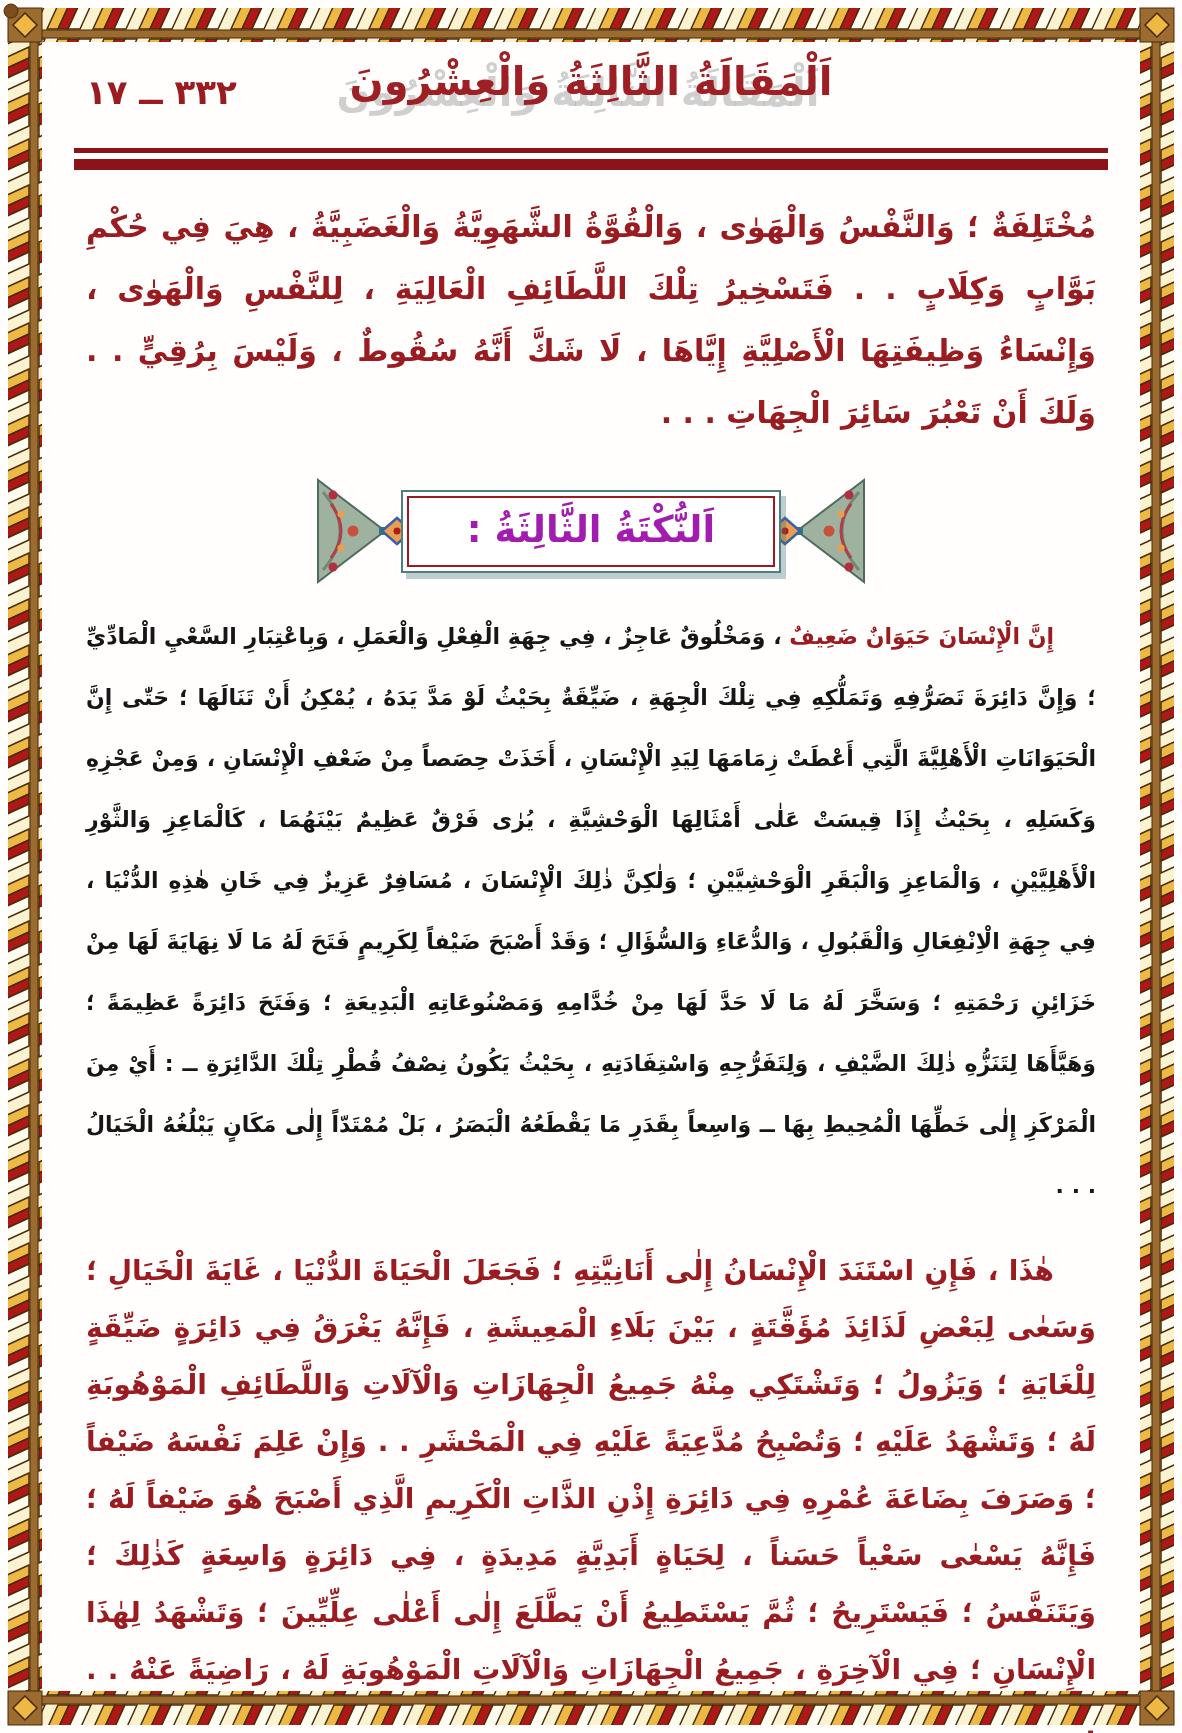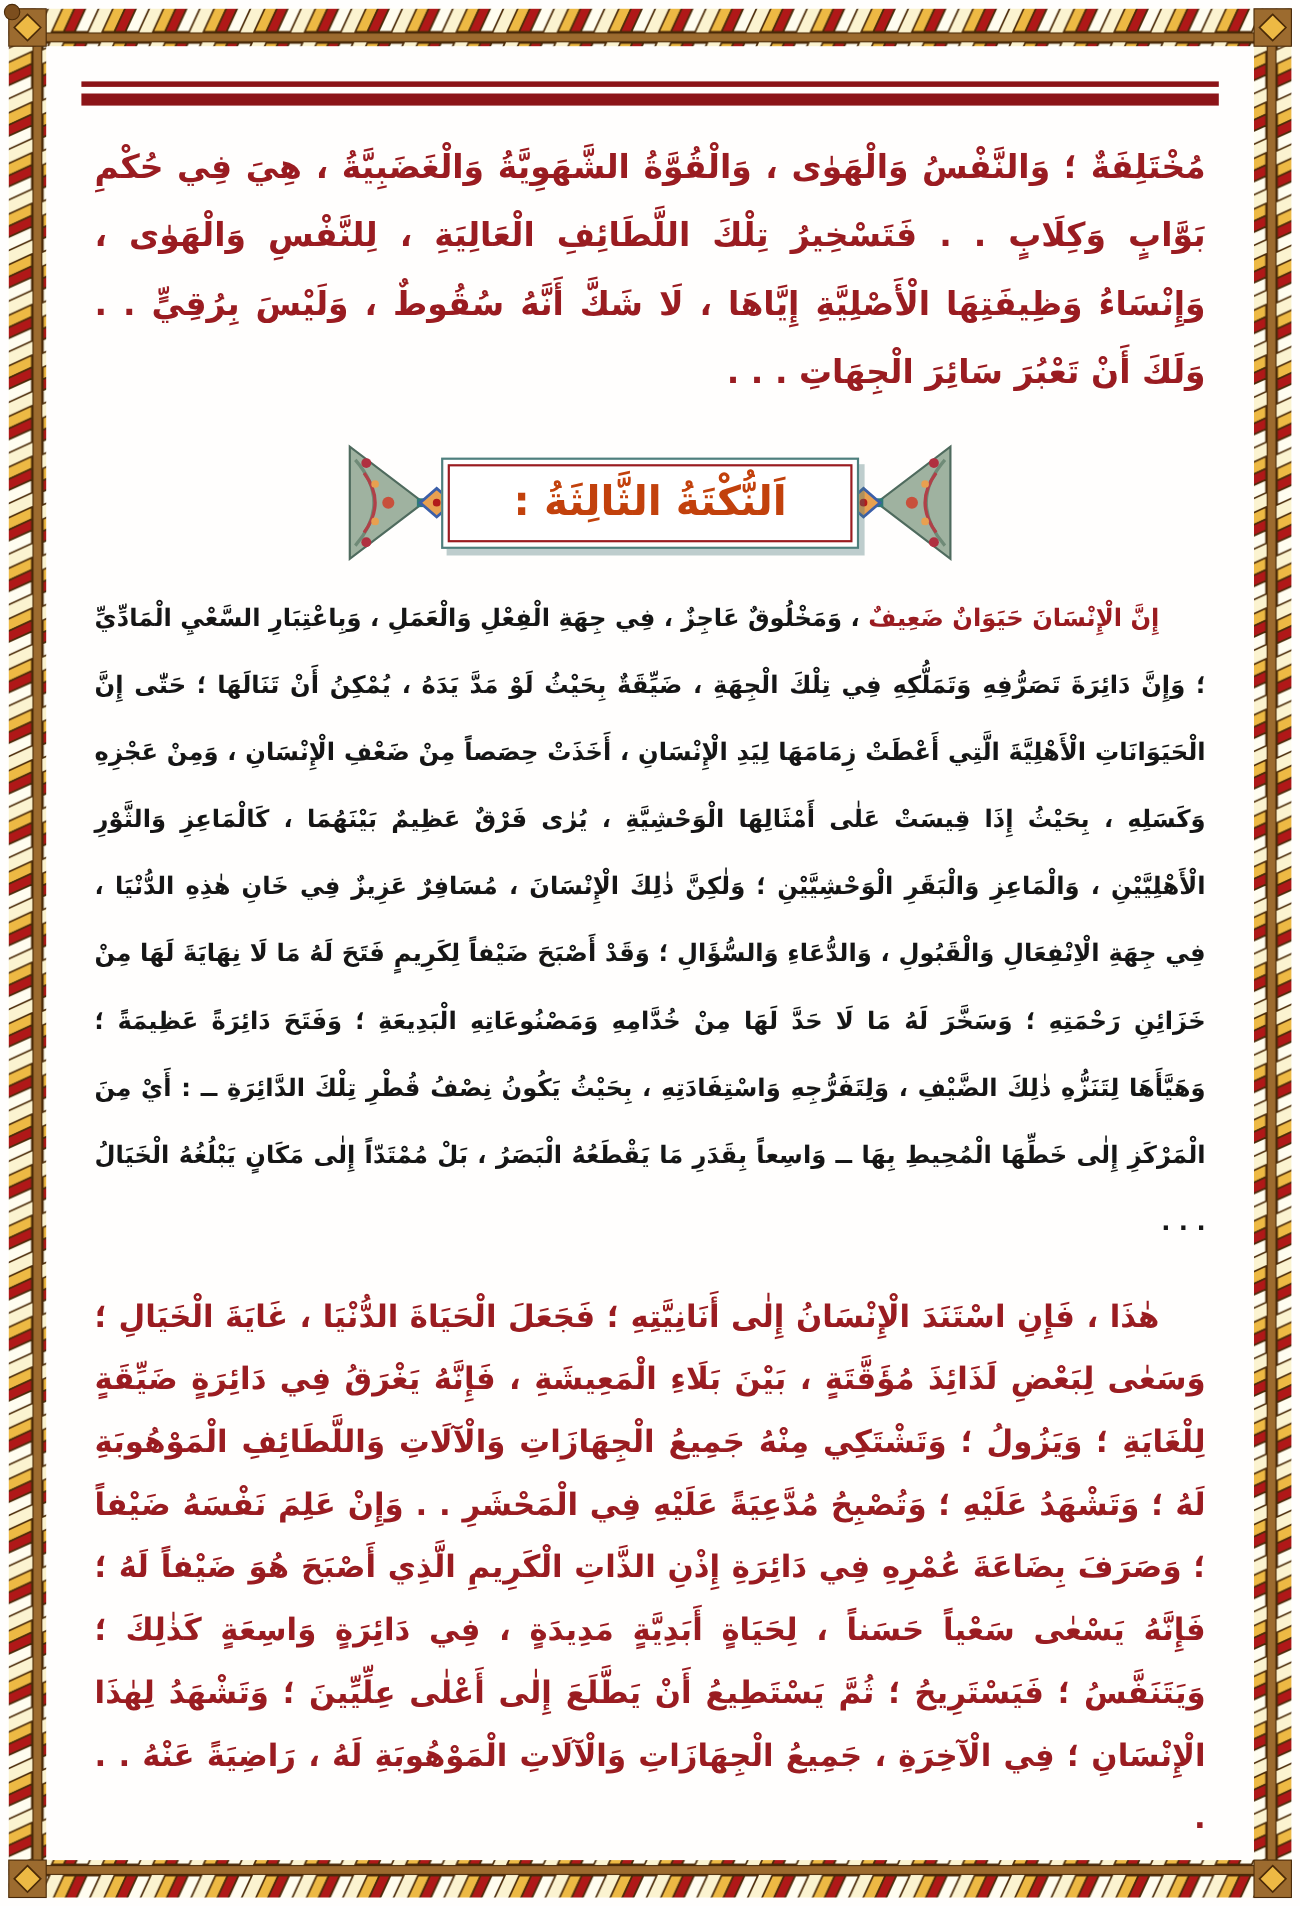--- a/index.html
+++ b/index.html
@@ -93,21 +93,21 @@
     box-shadow: 5px 6px 0 rgba(70,115,115,0.35);
     z-index: 3;
   }
   .nukta-box-inner {
     border: 2px solid #9a1c21;
     background: #ffffff;
     padding: 10px 58px 14px 58px;
   }
   .nukta-title {
     font-size: 37px; font-weight: bold;
-    color: #c2410c;
+    color: #a21caf;
     white-space: nowrap;
   }
 </style>
 </head>
 <body>
 
 <div class="page">
 
   <svg class="border-svg" viewBox="0 0 1182 1733" xmlns="http://www.w3.org/2000/svg">
     <defs>
@@ -154,20 +154,24 @@
         <rect x="1140" y="1691" width="34" height="34" fill="#9c6b2f" stroke="#4a2a08"></rect>
         <polygon points="1157,1696 1169,1708 1157,1720 1145,1708" fill="#edb944" stroke="#4a2a08" stroke-width="1.5"></polygon>
       </g>
     </g>
 
     <circle cx="11" cy="11" r="7" fill="#7c4e1e" stroke="#4a2a08"></circle>
   </svg>
 
   <div class="content">
 
+    <div class="header">
+      <div class="page-number">٣٣٢ ــ ١٧</div>
+      <h1 class="doc-title">اَلْمَقَالَةُ الثَّالِثَةُ وَالْعِشْرُونَ</h1>
+    </div>
     <div class="header-rule">
       <div class="thin"></div>
       <div class="gap"></div>
       <div class="thick"></div>
     </div>
 
     <p class="para intro-para">مُخْتَلِفَةٌ ؛ وَالنَّفْسُ وَالْهَوٰى ، وَالْقُوَّةُ الشَّهَوِيَّةُ وَالْغَضَبِيَّةُ ، هِيَ فِي حُكْمِ بَوَّابٍ وَكِلَابٍ . . فَتَسْخِيرُ تِلْكَ اللَّطَائِفِ الْعَالِيَةِ ، لِلنَّفْسِ وَالْهَوٰى ، وَإِنْسَاءُ وَظِيفَتِهَا الْأَصْلِيَّةِ إِيَّاهَا ، لَا شَكَّ أَنَّهُ سُقُوطٌ ، وَلَيْسَ بِرُقِيٍّ . . وَلَكَ أَنْ تَعْبُرَ سَائِرَ الْجِهَاتِ . . .</p>
 
     <div class="nukta-box-row">
       <svg class="box-ornament left" width="100" height="122" viewBox="0 0 100 122" xmlns="http://www.w3.org/2000/svg">

